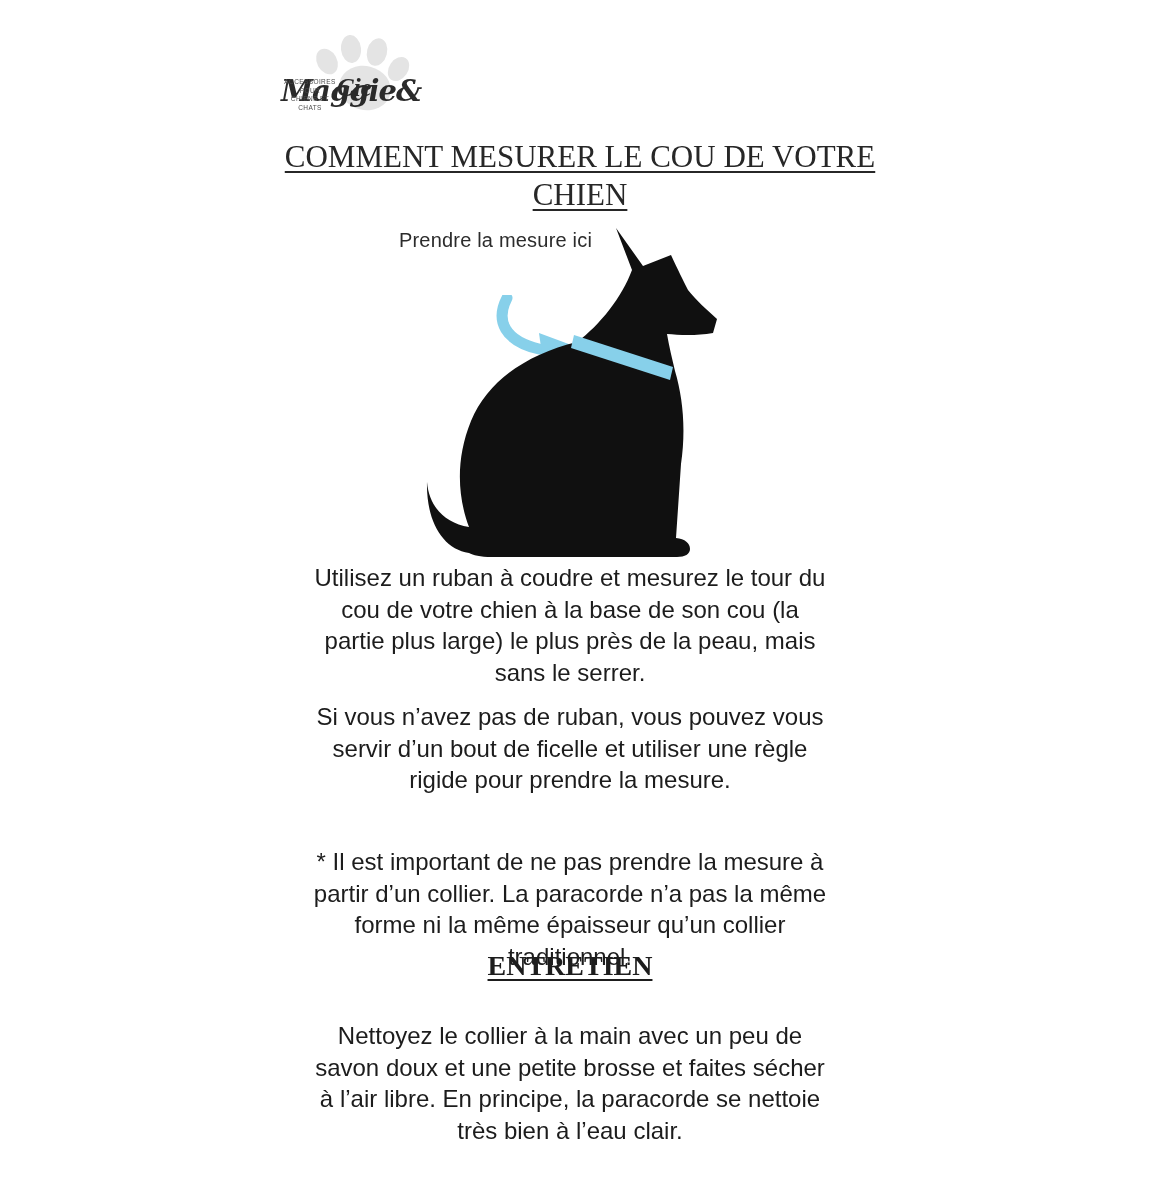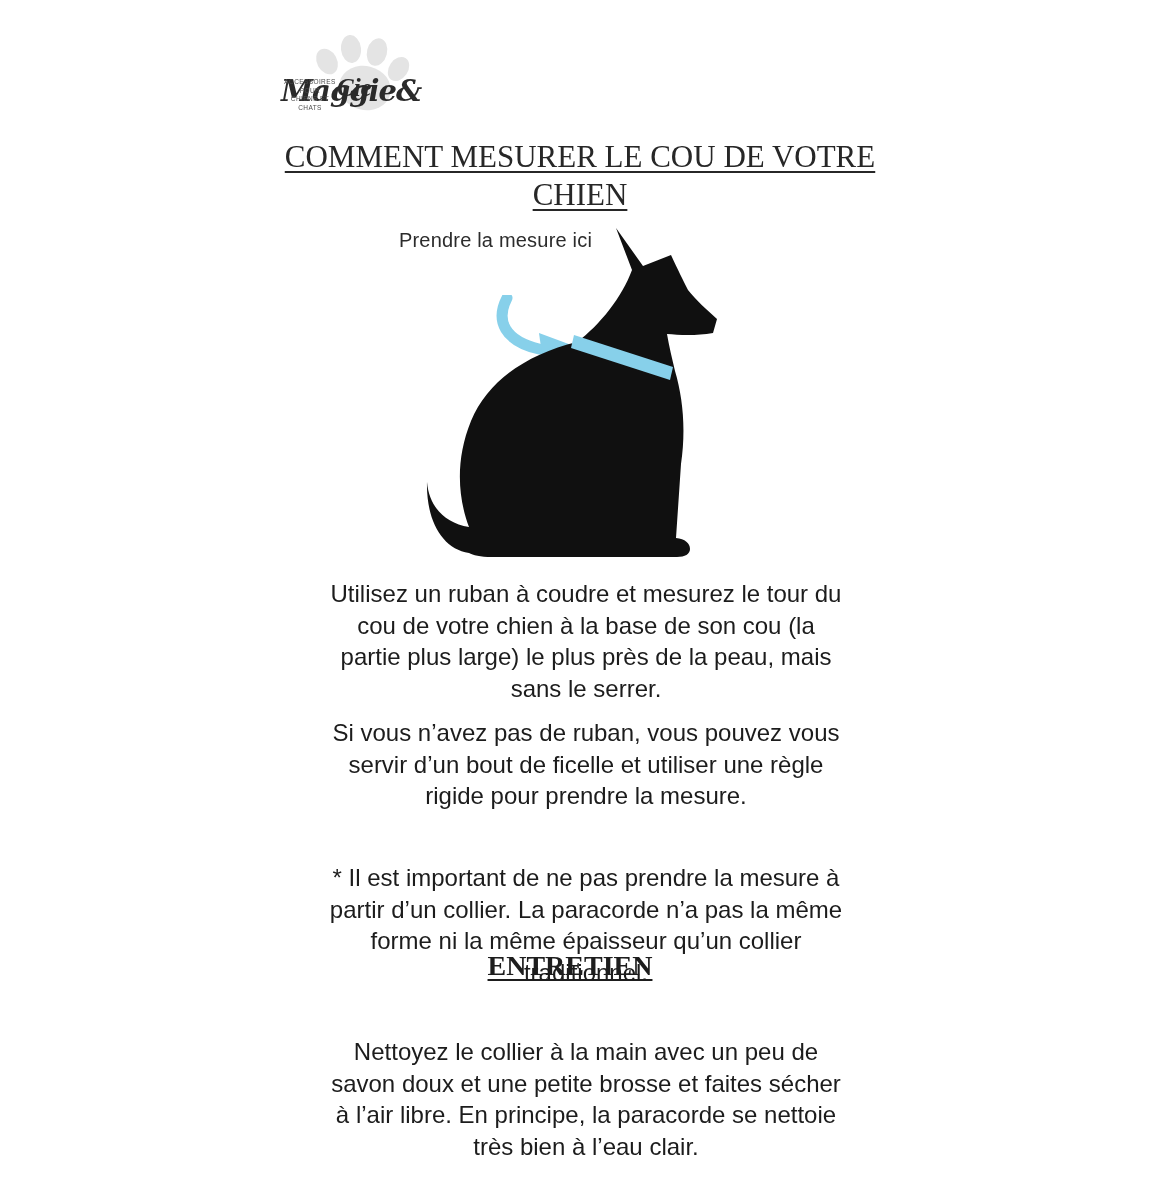--- a/index.html
+++ b/index.html
@@ -59,21 +59,21 @@
   .annotation {
     position: absolute; left: 368px; top: 227px; width: 255px;
     font-weight: 400; font-size: 20px; line-height: 27px;
     color: #2c2c2c; text-align: center; letter-spacing: 0.2px;
   }
   .arrow-svg { position: absolute; left: 494px; top: 295px; }
   .dog-svg   { position: absolute; left: 420px; top: 222px; }
 
   
   .para {
-    position: absolute; left: 268px; width: 604px; margin: 16px;
+    position: absolute; left: 268px; width: 604px; margin: 0;
     font-size: 24px; line-height: 31.5px; color: #1c1c1c;
     text-align: center; white-space: pre-line;
   }
   .para-1 { top: 562px; }
   .para-2 { top: 701px; }
   .para-3 { top: 846px; }
   .para-4 { top: 1020px; }
 </style>
 </head>
 <body>

